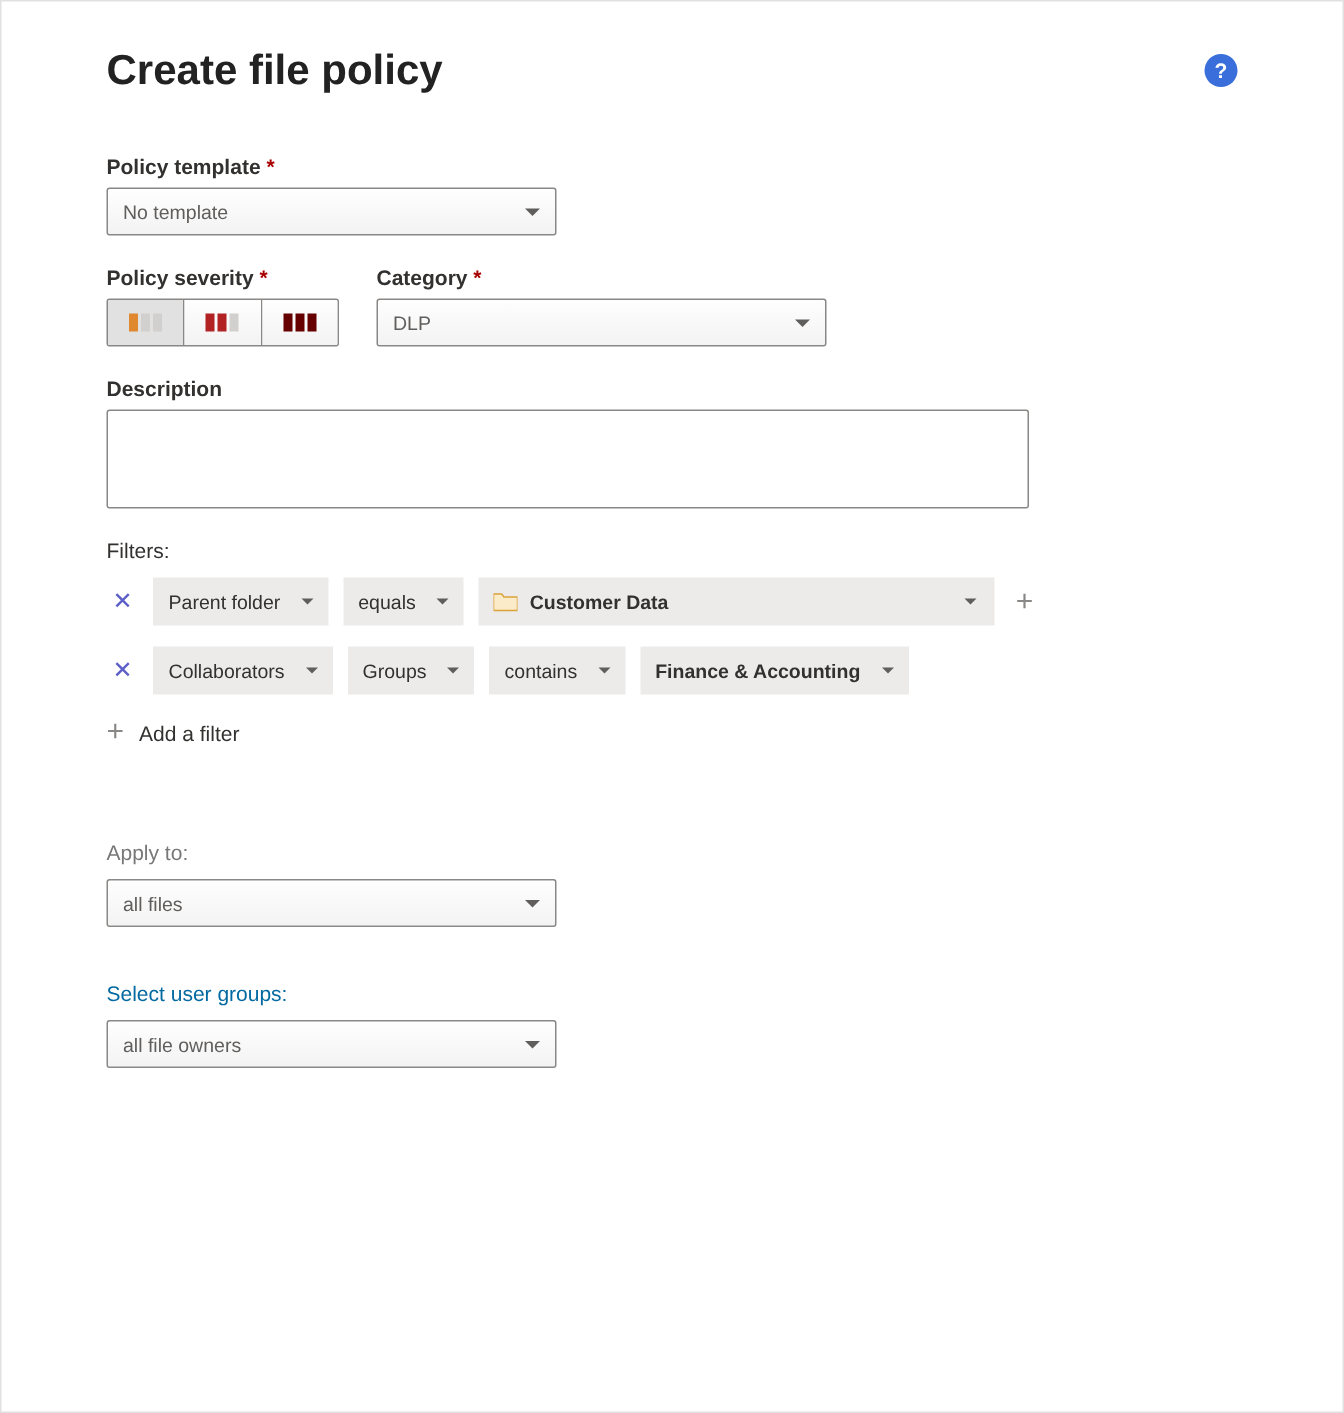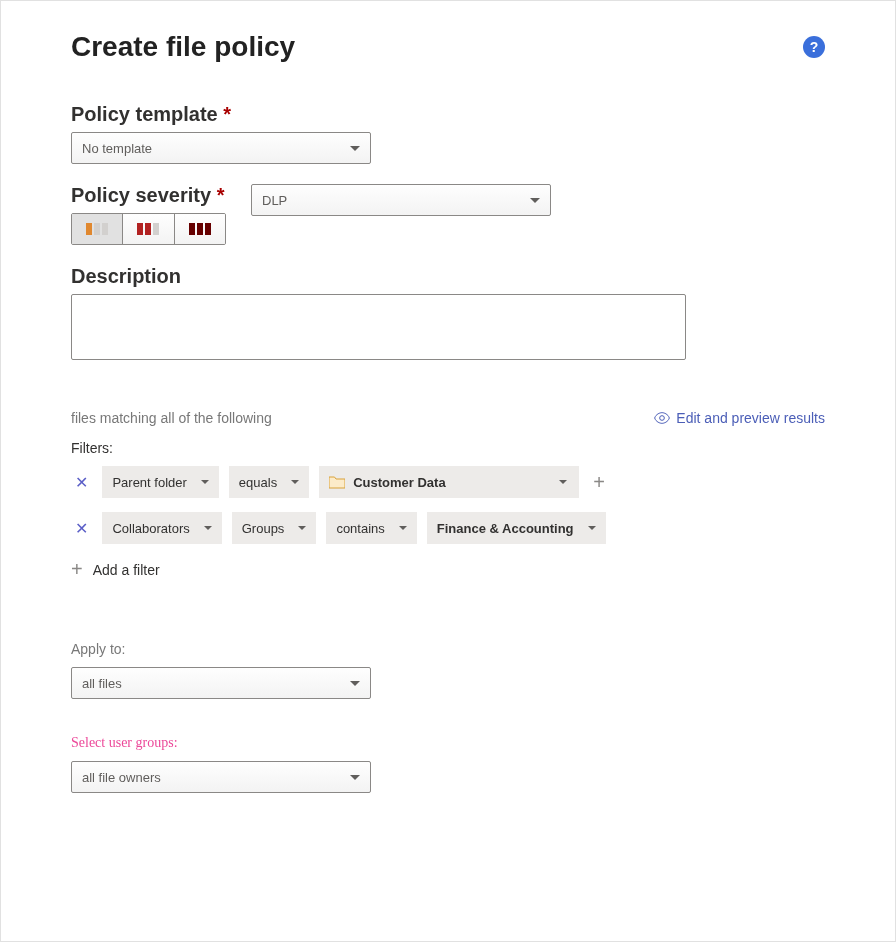--- a/index.html
+++ b/index.html
@@ -2,21 +2,21 @@
 <html><head>
   <meta charset="utf-8">
   <style>
     * { box-sizing: border-box; margin: 0; padding: 0; font-family: 'Segoe UI', Tahoma, sans-serif; }
     body { background: #fff; padding: 0; }
     .outer { border: 1px solid #e1e1e1; width: 896px; height: 942px; padding: 30px 70px; position: relative; }
     .header-row { display: flex; justify-content: space-between; align-items: center; margin-bottom: 40px; gap: 39px; }
     h1 { font-size: 28px; font-weight: 700; color: #222; }
     .help-icon { width: 22px; height: 22px; border-radius: 50%; background: #3a6fdb; color: #fff; display: flex; align-items: center; justify-content: center; font-size: 14px; font-weight: 700; }
     .field-block { margin-bottom: 20px; }
-    .label { font-size: 20px; font-weight: 600; color: #323130; margin-bottom: 6px; display: block; }
+    .label { font-size: 14px; font-weight: 600; color: #323130; margin-bottom: 6px; display: block; }
     .star { color: #a80000; }
     .select-box, .text-box {
       border: 1px solid #8a8886; border-radius: 2px; height: 32px; display: flex; align-items: center; padding: 0 10px; font-size: 13px; color: #605e5c; justify-content: space-between;
       background: linear-gradient(to bottom, #fefefe, #f3f3f3);
     }
     .text-box { background: #fff; color: #323130; justify-content: flex-start; }
     .select-box.wide { width: 300px; }
     .select-box.cat { width: 300px; }
     .template-select { width: 300px; }
     .name-input { width: 300px; }
@@ -34,21 +34,21 @@
     .section-header { display: flex; justify-content: space-between; align-items: center; margin-top: 50px; margin-bottom: 14px; }
     .section-label { font-size: 14px; color: #787878; }
     .preview-link { display: flex; align-items: center; gap: 6px; color: #4b5eb7; font-size: 14px; cursor: pointer; }
     .eye-icon { width: 16px; height: 12px; }
     .filters-label { font-size: 14px; font-weight: 400; color: #323130; margin-bottom: 10px; }
     .filter-row { display: flex; align-items: center; gap: 10px; margin-bottom: 14px; }
     .x-icon { color: #5b5fc7; font-size: 16px; cursor: pointer; padding: 0 4px; font-weight: 300; }
     .plus-icon { color: #8a8886; font-size: 20px; font-weight: 300; cursor: pointer; padding: 0 4px; }
     .chip { background: #edebe9; height: 32px; display: flex; align-items: center; padding: 0 10px; font-size: 13px; color: #323130; gap: 14px; border-radius: 0; }
     .chip .chev-s { width: 0; height: 0; border-left: 4px solid transparent; border-right: 4px solid transparent; border-top: 4px solid #605e5c; }
-    .folder-chip { background: #edebe9; height: 32px; display: flex; align-items: center; padding: 0 10px; font-size: 13px; font-weight: 600; color: #323130; gap: 8px; width: 260px; justify-content: flex-start; position: relative; }
+    .folder-chip { background: #edebe9; height: 32px; display: flex; align-items: center; padding: 0 10px; font-size: 13px; font-weight: 600; color: #323130; gap: 8px; width: 344px; justify-content: flex-start; position: relative; }
     .folder-chip .chev-s { position: absolute; right: 12px; width: 0; height: 0; border-left: 4px solid transparent; border-right: 4px solid transparent; border-top: 4px solid #605e5c; }
     .folder-icon-svg { width: 16px; height: 14px; }
     .add-filter { display: flex; align-items: center; gap: 10px; font-size: 14px; color: #323130; cursor: pointer; margin-top: 8px; }
     .add-filter .plus { color: #8a8886; font-size: 20px; font-weight: 300; }
     .spacer-lg { height: 60px; }
     .apply-label { font-size: 14px; color: #787878; margin-bottom: 10px; }
   </style>
 </head>
 <body>
 
@@ -86,42 +86,35 @@
             <span class="seg"></span>
         </div>
         <div class="sev-btn">
           <span class="seg hi"></span>
             <span class="seg hi"></span>
             <span class="seg hi"></span>
         </div>
       </div>
     </div>
     <div>
+      <div class="label">
+        <span>Category</span> <span class="star">*</span>
+      </div>
       <div class="select-box cat">
         <span>DLP</span>
         <span class="chevron-down"></span>
       </div>
     </div>
   </div>
 
   <div class="field-block">
     <div class="label">Description</div>
     <div class="desc-area"></div>
   </div>
 
-  <div class="section-header">
-    <span class="section-label">files matching all of the following</span>
-    <div class="preview-link">
-      <svg class="eye-icon" viewBox="0 0 24 16" fill="none" stroke="#4b5eb7" stroke-width="1.5">
-        <path d="M1 8 C 3 2, 9 0, 12 0 C 15 0, 21 2, 23 8 C 21 14, 15 16, 12 16 C 9 16, 3 14, 1 8 Z"></path>
-        <circle cx="12" cy="8" r="3.5"></circle>
-      </svg>
-      <span>Edit and preview results</span>
-    </div>
-  </div>
 
   <div class="filters-label">Filters:</div>
 
   <div class="filter-row">
     <span class="x-icon">✕</span>
     <div class="chip">
       <span>Parent folder</span>
         <span class="chev-s"></span>
     </div>
     <div class="chip">
@@ -164,19 +157,19 @@
   </div>
 
   <div class="spacer-lg"></div>
 
   <div class="apply-label">Apply to:</div>
   <div class="select-box wide" style="margin-bottom: 36px; gap: 20px;">
     <span>all files</span>
     <span class="chevron-down"></span>
   </div>
 
-  <div class="apply-label" style="color:#ec4899;font-family:Liberation Serif, serif;">Select user groups:</div>
+  <div class="apply-label" style="color:#0369a1;">Select user groups:</div>
   <div class="select-box wide">
     <span>all file owners</span>
     <span class="chevron-down"></span>
   </div>
 
 </div>
 
 </body></html>

